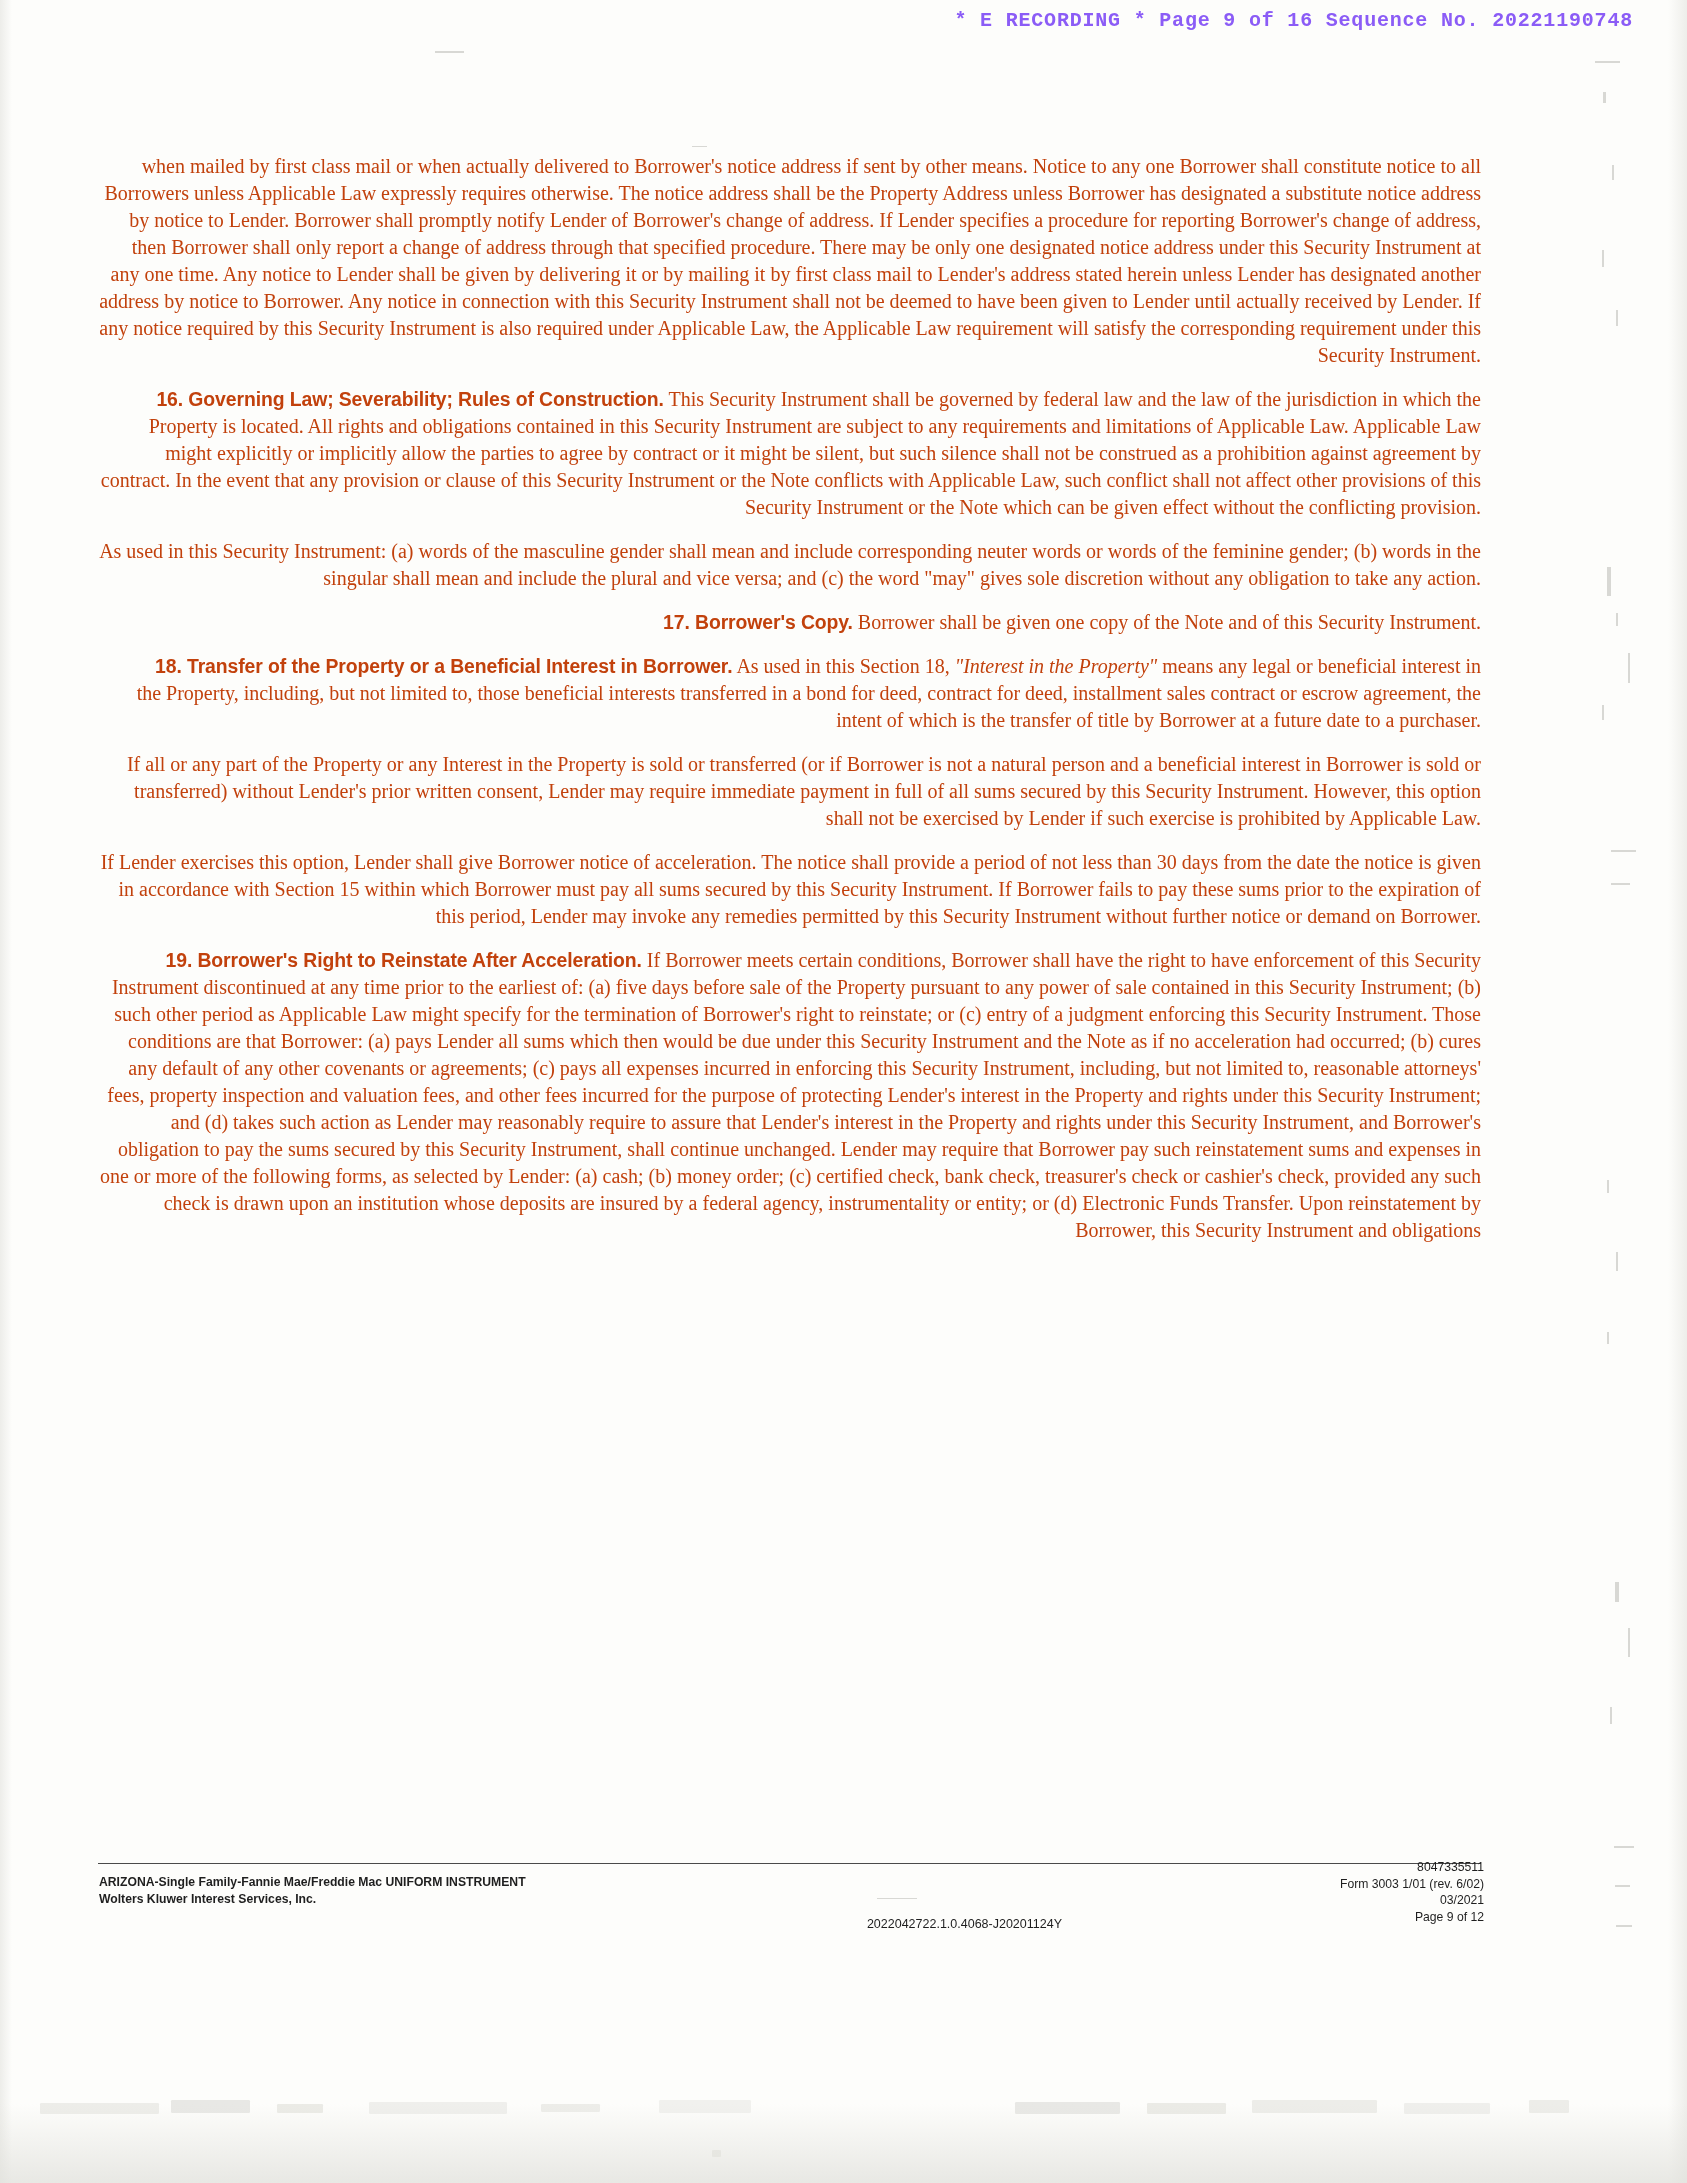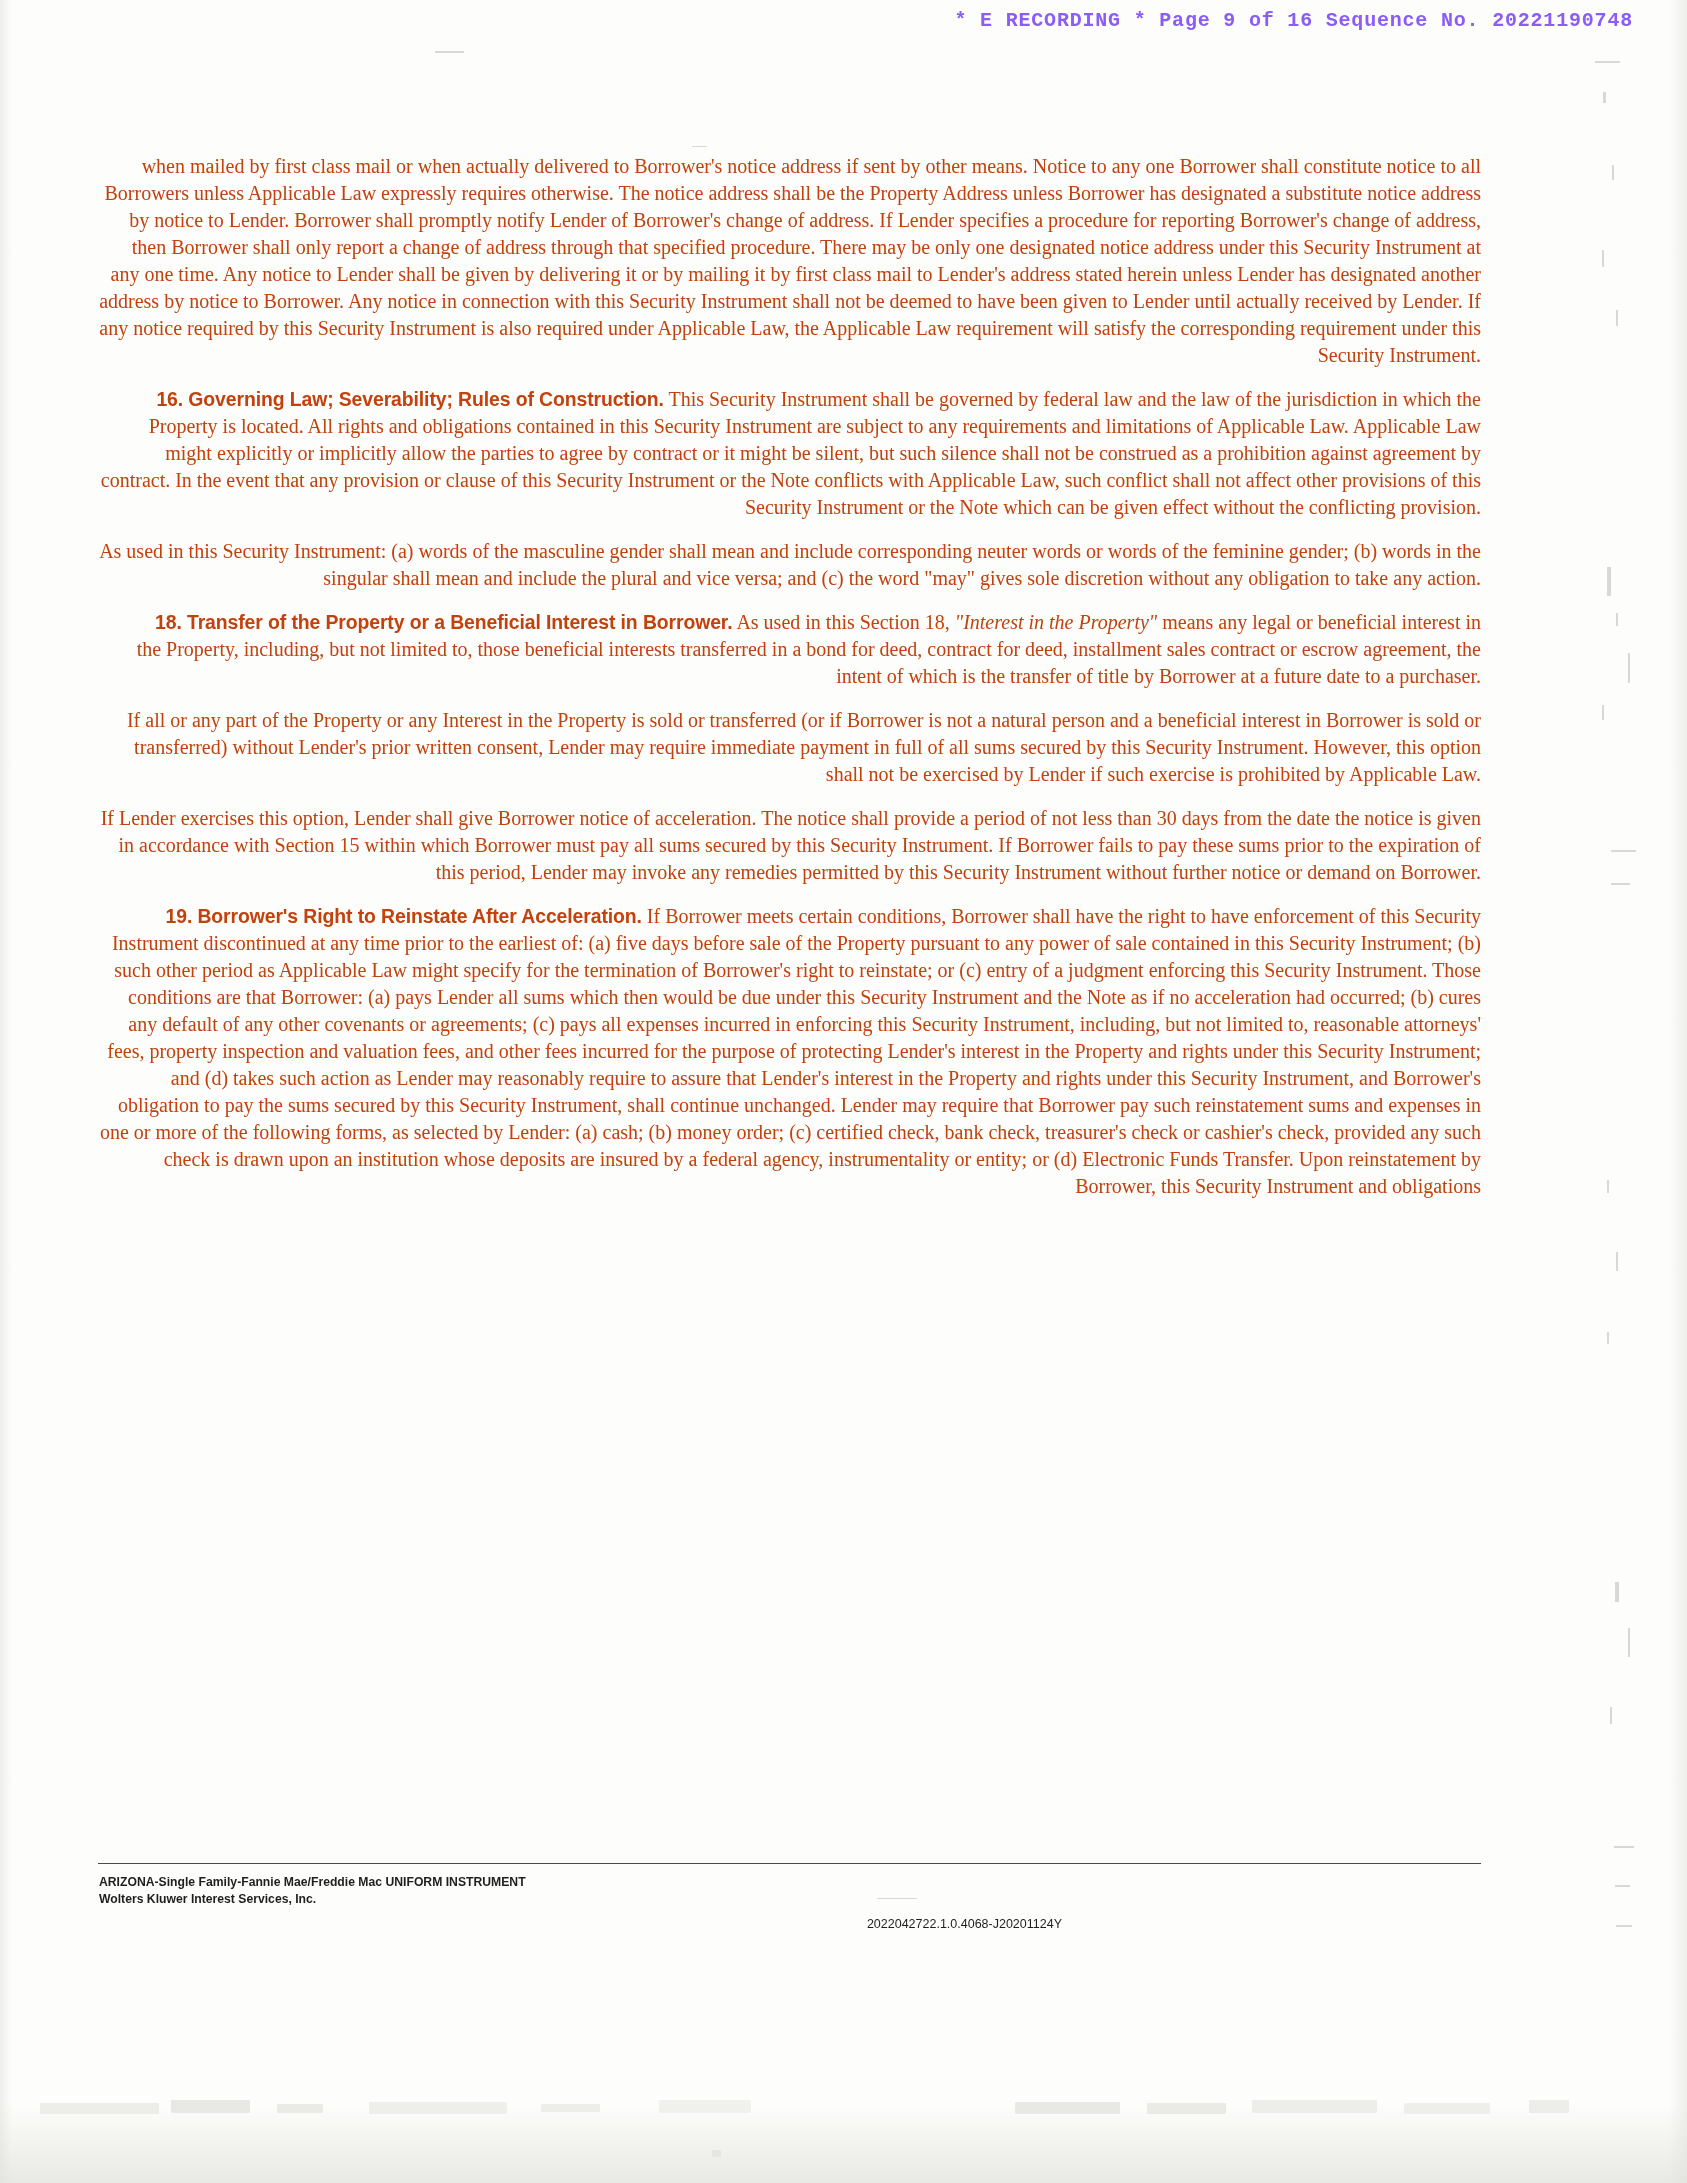--- a/index.html
+++ b/index.html
@@ -158,20 +158,23 @@
     </p>
 
     <p class="para">
       <span class="hd">16. Governing Law; Severability; Rules of Construction.</span><span> This Security Instrument shall be governed by federal law and the law of the jurisdiction in which the Property is located. All rights and obligations contained in this Security Instrument are subject to any requirements and limitations of Applicable Law. Applicable Law might explicitly or implicitly allow the parties to agree by contract or it might be silent, but such silence shall not be construed as a prohibition against agreement by contract. In the event that any provision or clause of this Security Instrument or the Note conflicts with Applicable Law, such conflict shall not affect other provisions of this Security Instrument or the Note which can be given effect without the conflicting provision.</span>
     </p>
 
     <p class="para">
       <span>As used in this Security Instrument: (a) words of the masculine gender shall mean and include corresponding neuter words or words of the feminine gender; (b) words in the singular shall mean and include the plural and vice versa; and (c) the word "may" gives sole discretion without any obligation to take any action.</span>
     </p>
 
+    <p class="para">
+      <span class="hd">17. Borrower's Copy.</span><span> Borrower shall be given one copy of the Note and of this Security Instrument.</span>
+    </p>
 
     <p class="para">
       <span class="hd">18. Transfer of the Property or a Beneficial Interest in Borrower.</span><span> As used in this Section 18, </span><span class="ital">"Interest in the Property"</span><span> means any legal or beneficial interest in the Property, including, but not limited to, those beneficial interests transferred in a bond for deed, contract for deed, installment sales contract or escrow agreement, the intent of which is the transfer of title by Borrower at a future date to a purchaser.</span>
     </p>
 
     <p class="para">
       <span>If all or any part of the Property or any Interest in the Property is sold or transferred (or if Borrower is not a natural person and a beneficial interest in Borrower is sold or transferred) without Lender's prior written consent, Lender may require immediate payment in full of all sums secured by this Security Instrument. However, this option shall not be exercised by Lender if such exercise is prohibited by Applicable Law.</span>
     </p>
 
     <p class="para">
@@ -186,20 +189,26 @@
 
   <div class="footer-rule"></div>
 
   <div class="footer-left">
     <div>ARIZONA-Single Family-Fannie Mae/Freddie Mac UNIFORM INSTRUMENT</div>
     <div>Wolters Kluwer Interest Services, Inc.</div>
   </div>
 
   <div class="footer-center">2022042722.1.0.4068-J20201124Y</div>
 
+  <div class="footer-right">
+    <div>8047335511</div>
+    <div>Form 3003 1/01 (rev. 6/02)</div>
+    <div>03/2021</div>
+    <div>Page 9 of 12</div>
+  </div>
 
   <div class="speck" style="left:1595px; top:61px; width:25px; height:2px;"></div>
   <div class="speck" style="left:1603px; top:92px; width:2.6px; height:10.5px;"></div>
   <div class="speck" style="left:1612px; top:165px; width:2px; height:14.5px;"></div>
   <div class="speck" style="left:1602px; top:250px; width:2px; height:17px;"></div>
   <div class="speck" style="left:1616px; top:310px; width:2px; height:16px;"></div>
   <div class="speck" style="left:1607px; top:567px; width:4px; height:29px;"></div>
   <div class="speck" style="left:1616px; top:613px; width:2px; height:13px;"></div>
   <div class="speck" style="left:1628px; top:653px; width:2px; height:30px;"></div>
   <div class="speck" style="left:1602px; top:705px; width:2px; height:14.5px;"></div>

